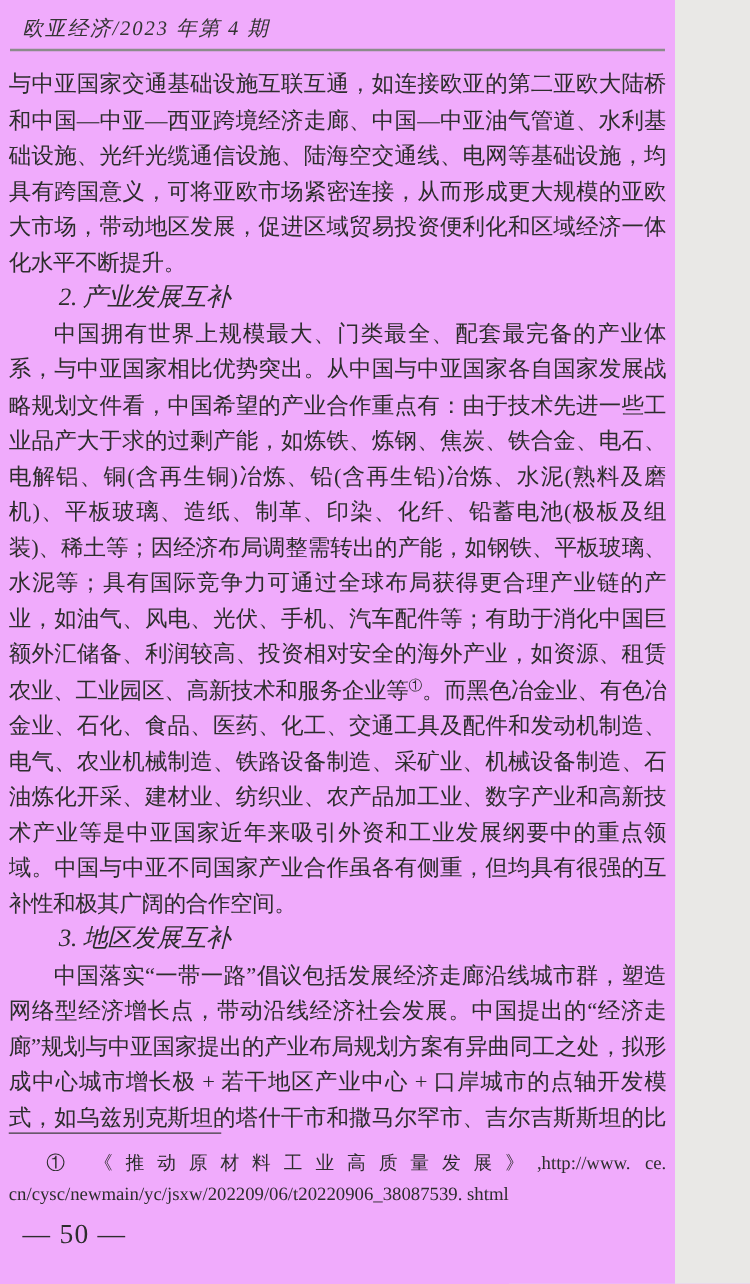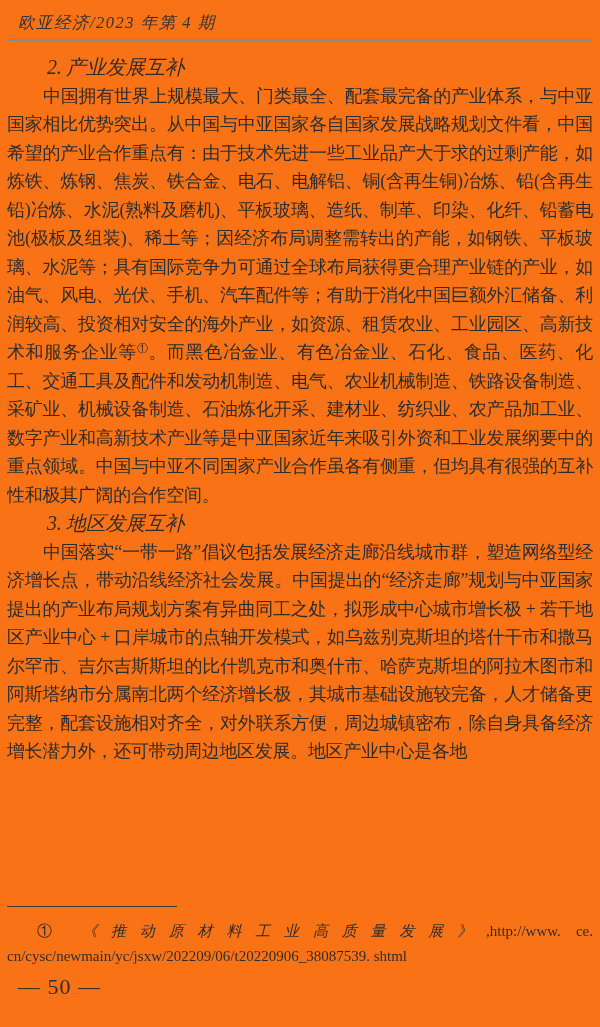--- a/index.html
+++ b/index.html
@@ -3,22 +3,22 @@
 <meta charset="utf-8">
 <style>
   html, body { margin: 0; padding: 0; }
   body {
     width: 600px; height: 1027px;
     font-family: "Liberation Serif", "DejaVu Serif", serif;
     background: #e9e8e6;
   }
   .page {
     position: relative;
-    width: 600px; height: 1027px;
-    background: #f97316;
+    width: 540px; height: 1027px;
+    background: #f0abfc;
     color: #2d2d2d;
     overflow: hidden;
     box-sizing: border-box;
   }
   .running-header {
     margin: 12px 10px 0 18px;
     font-size: 16.5px;
     font-style: italic;            
     letter-spacing: 1.5px;
     color: #333;
@@ -66,21 +66,20 @@
   }
   .footnote-text {
     margin-top: 12px;
     font-size: 15px;
     line-height: 25px;
     text-align: justify;
     text-indent: 2em;
     letter-spacing: 0;
   }
   .footnote-title {
-    font-style: italic;            
     letter-spacing: 2.5px;
   }
   .footnote-marker { letter-spacing: 0; }
   .footnote-marker::after { content: "\2002"; }
   .page-number {
     position: absolute;
     left: 18px; top: 974px;
     font-size: 22px;
     letter-spacing: 1px;
     color: #2d2d2d;
@@ -90,20 +89,21 @@
 <body>
 
 <div class="page">
 
   <div class="running-header">欧亚经济/2023 年第 4 期</div>
 
   <hr class="header-rule">
 
   <div class="body-text">
 
+    <p>与中亚国家交通基础设施互联互通，如连接欧亚的第二亚欧大陆桥和中国—中亚—西亚跨境经济走廊、中国—中亚油气管道、水利基础设施、光纤光缆通信设施、陆海空交通线、电网等基础设施，均具有跨国意义，可将亚欧市场紧密连接，从而形成更大规模的亚欧大市场，带动地区发展，促进区域贸易投资便利化和区域经济一体化水平不断提升。</p>
 
     <h3 class="section-heading">2. 产业发展互补</h3>
 
     <p class="indent"><span>中国拥有世界上规模最大、门类最全、配套最完备的产业体系，与中亚国家相比优势突出。从中国与中亚国家各自国家发展战略规划文件看，中国希望的产业合作重点有：由于技术先进一些工业品产大于求的过剩产能，如炼铁、炼钢、焦炭、铁合金、电石、电解铝、铜(含再生铜)冶炼、铅(含再生铅)冶炼、水泥(熟料及磨机)、平板玻璃、造纸、制革、印染、化纤、铅蓄电池(极板及组装)、稀土等；因经济布局调整需转出的产能，如钢铁、平板玻璃、水泥等；具有国际竞争力可通过全球布局获得更合理产业链的产业，如油气、风电、光伏、手机、汽车配件等；有助于消化中国巨额外汇储备、利润较高、投资相对安全的海外产业，如资源、租赁农业、工业园区、高新技术和服务企业等</span><sup class="fn-ref">①</sup><span>。而黑色冶金业、有色冶金业、石化、食品、医药、化工、交通工具及配件和发动机制造、电气、农业机械制造、铁路设备制造、采矿业、机械设备制造、石油炼化开采、建材业、纺织业、农产品加工业、数字产业和高新技术产业等是中亚国家近年来吸引外资和工业发展纲要中的重点领域。中国与中亚不同国家产业合作虽各有侧重，但均具有很强的互补性和极其广阔的合作空间。</span></p>
 
     <h3 class="section-heading">3. 地区发展互补</h3>
 
     <p class="indent">中国落实“一带一路”倡议包括发展经济走廊沿线城市群，塑造网络型经济增长点，带动沿线经济社会发展。中国提出的“经济走廊”规划与中亚国家提出的产业布局规划方案有异曲同工之处，拟形成中心城市增长极 + 若干地区产业中心 + 口岸城市的点轴开发模式，如乌兹别克斯坦的塔什干市和撒马尔罕市、吉尔吉斯斯坦的比什凯克市和奥什市、哈萨克斯坦的阿拉木图市和阿斯塔纳市分属南北两个经济增长极，其城市基础设施较完备，人才储备更完整，配套设施相对齐全，对外联系方便，周边城镇密布，除自身具备经济增长潜力外，还可带动周边地区发展。地区产业中心是各地</p>
 
   </div>

